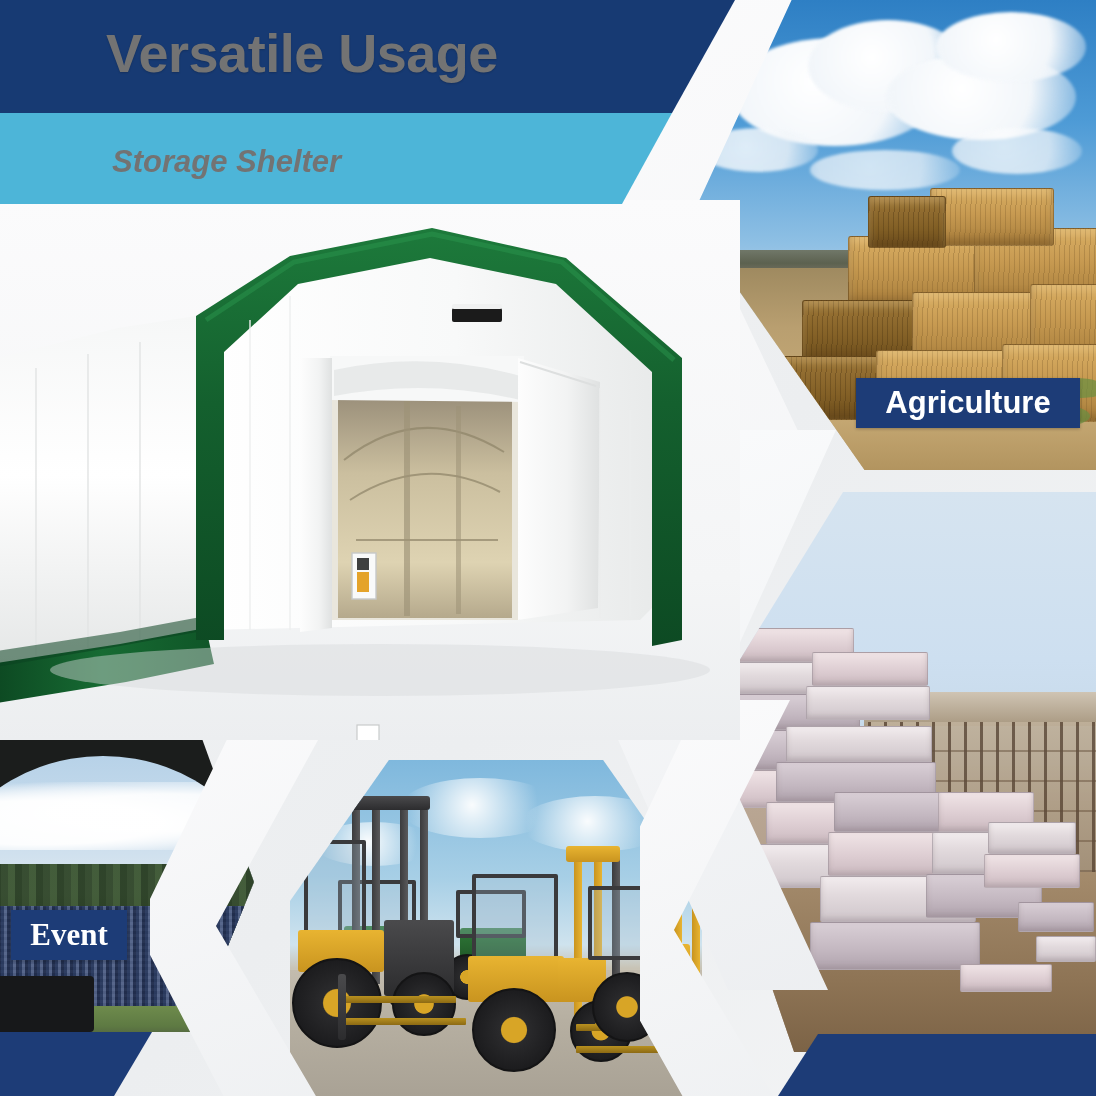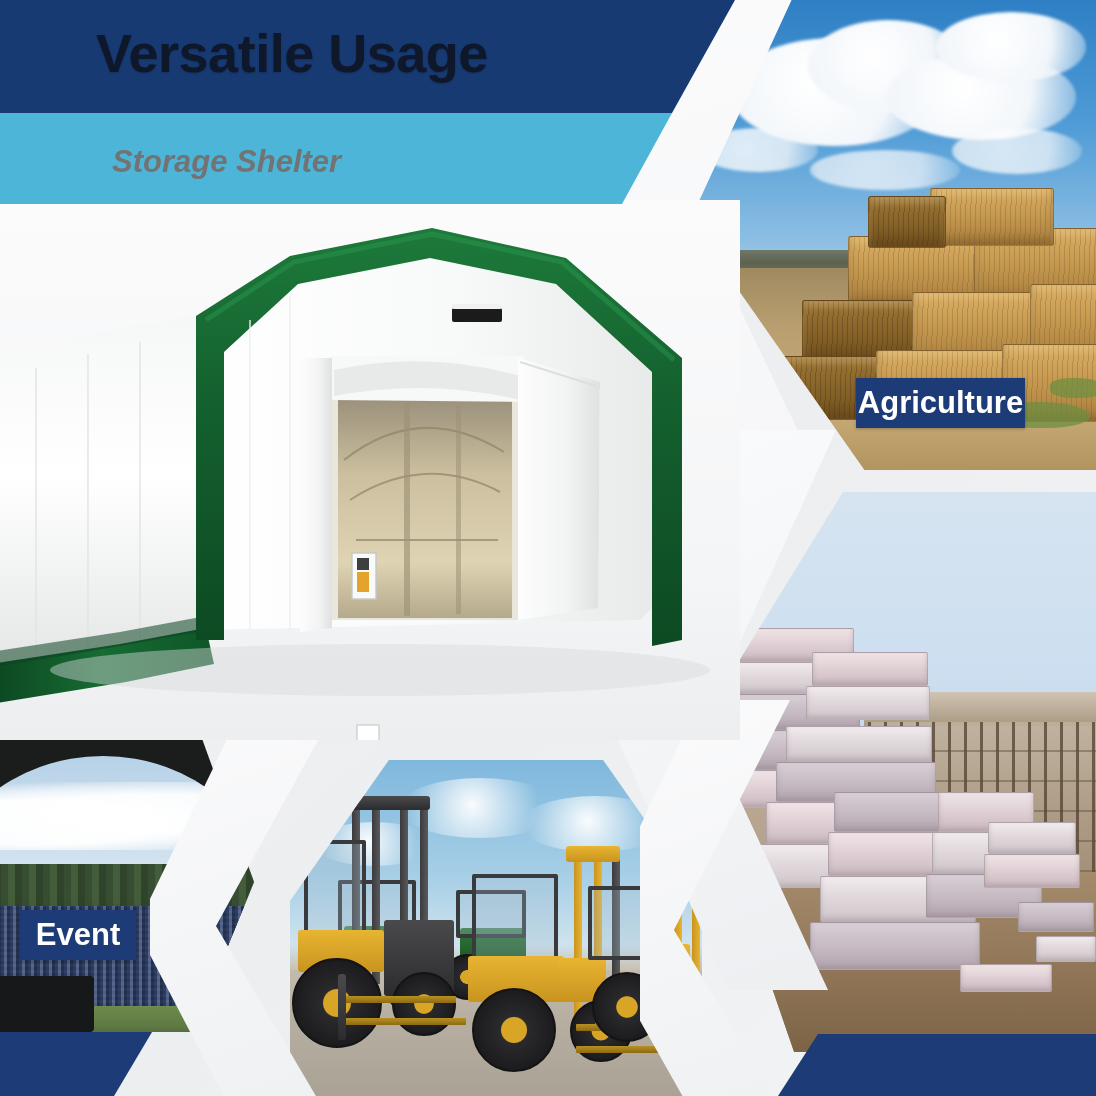--- a/index.html
+++ b/index.html
@@ -232,22 +232,22 @@
     clip-path:polygon(0 0, 735px 0, 672px 113px, 0 113px);
     z-index:30;
   }
   .bar-sub {
     position:absolute; left:0; top:113px; width:720px; height:91px;
     background:#4db5d8;
     clip-path:polygon(0 0, 672px 0, 622px 91px, 0 91px);
     z-index:30;
   }
   .title-text {
-    position:absolute; left:96px; top:22px;
-    font-size:54px; font-weight:bold; color:#0f172a;
+    position:absolute; left:106px; top:22px;
+    font-size:54px; font-weight:bold; color:#737373;
     letter-spacing:-0.5px; z-index:31;
     text-shadow:0 1px 2px rgba(0,0,0,.18);
   }
   .sub-text {
     position:absolute; left:112px; top:144px;
     font-size:31px; font-weight:bold; font-style:italic; color:#737373;
     letter-spacing:0px; z-index:31;
   }
 
   
@@ -267,23 +267,23 @@
   
   .badge {
     position:absolute;
     background:#1d3c77;
     color:#ffffff;
     font-weight:bold;
     display:flex; align-items:center; justify-content:center;
     z-index:40;
     box-shadow:0 1px 3px rgba(0,0,0,.25);
   }
-  .badge-agri  { left:856px; top:378px; width:169px; height:50px; font-size:31px; }
+  .badge-agri  { left:856px; top:378px; width:224px; height:50px; font-size:31px; }
   .badge-const { left:840px; top:515px; width:234px; height:52px; font-size:31px; }
-  .badge-event { left:20px;  top:910px; width:116px; height:50px; font-size:31px; }
+  .badge-event { left:11px;  top:910px; width:116px; height:50px; font-size:31px;font-family:Liberation Serif, serif; }
   .badge-equip { left:382px; top:1028px;width:200px; height:52px; font-size:31px; }
 
   
   .shelter-area {
     position:absolute; left:0; top:200px; width:740px; height:540px;
     z-index:20; overflow:hidden;
     background:linear-gradient(180deg,#fbfbfc 0%,#f4f5f6 70%,#eceef0 100%);
   }
   .sh-svg { position:absolute; left:0; top:0; }
 </style>

